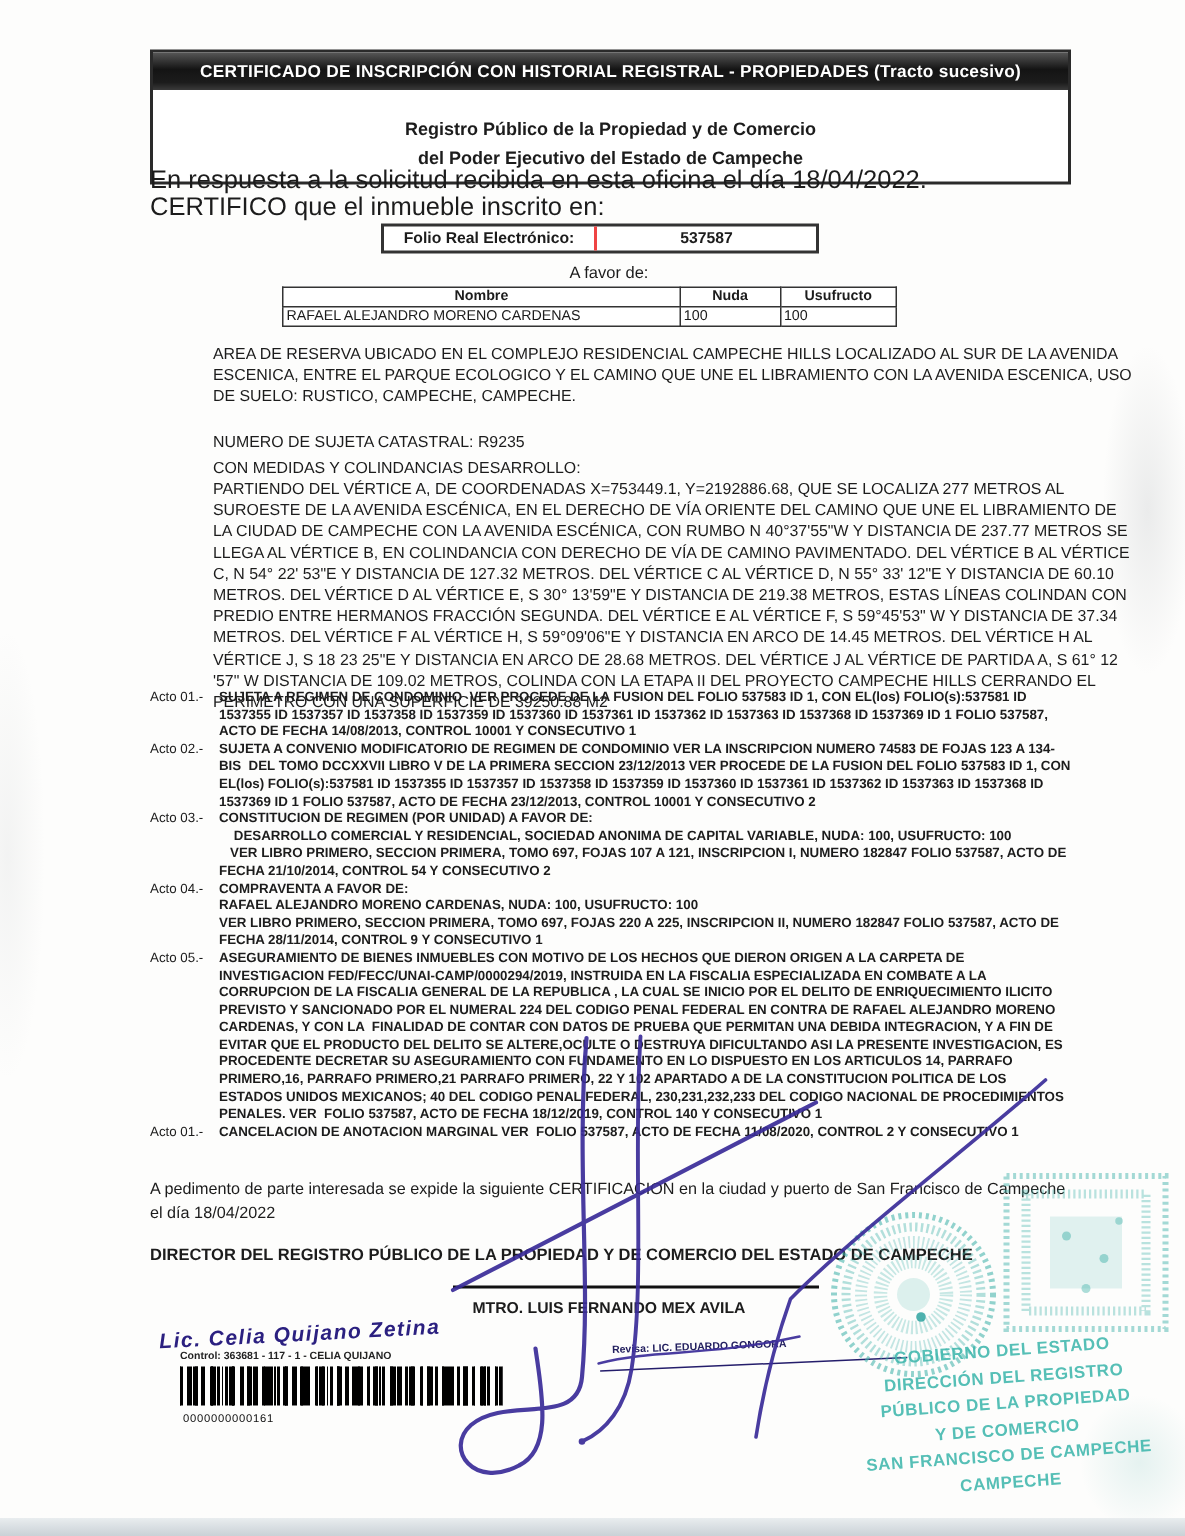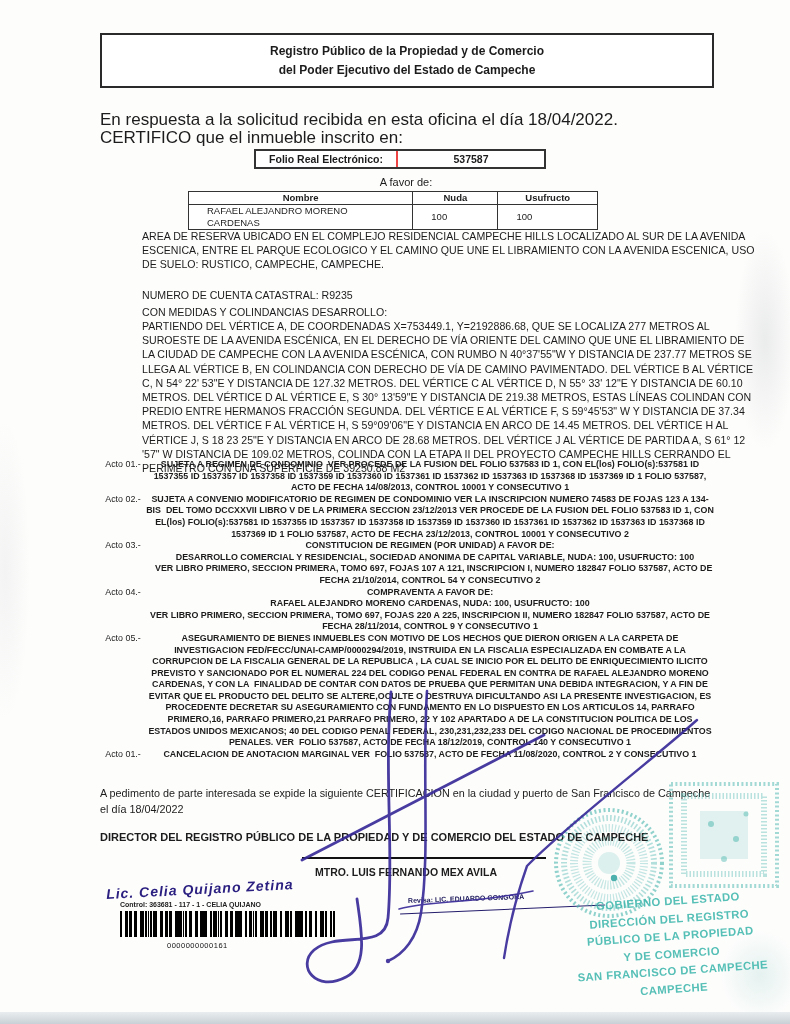--- a/index.html
+++ b/index.html
@@ -14,51 +14,51 @@
   .sm2{left:-20px;top:420px;width:50px;height:300px;background:radial-gradient(closest-side,rgba(150,155,160,.10),transparent);}
   .sm3{left:720px;top:930px;width:80px;height:90px;background:radial-gradient(closest-side,rgba(120,190,185,.18),transparent);}
 
   
   .header-box{position:absolute;left:100px;top:33px;width:610px;border:2px solid #2a2a2a;background:#fff;}
   .header-bar{
     background:linear-gradient(180deg,#565656 0%,#141414 45%,#1c1c1c 80%,#3a3a3a 100%);
     color:#fff;font-weight:bold;font-size:11.5px;text-align:center;
     padding:7px 4px 6px 4px;letter-spacing:.2px;
   }
-  .header-sub{text-align:center;font-weight:bold;font-size:12px;line-height:19px;padding:7px 0 6px 0;}
+  .header-sub{text-align:center;font-weight:bold;font-size:12px;line-height:19px;padding:17px 0 6px 0;}
 
   .intro{position:absolute;left:100px;top:111px;width:612px;font-size:17px;line-height:18px;}
 
   
   .folio{position:absolute;left:254px;top:149px;display:flex;border:2px solid #333;background:#fff;}
   .folio .cell{font-size:10.5px;font-weight:bold;text-align:center;padding:2px 4px;}
   .folio .lbl{width:132px;border-right:2px solid #ef4444;}
   .folio .val{width:138px;}
 
   .afavor{position:absolute;left:100px;top:176px;width:612px;text-align:center;font-size:11px;}
 
   
   table.owners{position:absolute;left:188px;top:191px;width:410px;border-collapse:collapse;background:#fff;}
   table.owners th,table.owners td{
-    border:1.5px solid #333;font-size:9.5px;padding:0 18px;height:12px;line-height:12px;
+    border:1.5px solid #333;font-size:9.5px;padding:0 2px;height:12px;line-height:12px;
   }
   table.owners th{font-weight:bold;}
   .col-name{width:272px;}
   .col-nuda{width:64px;margin-top:37px;}
   .col-usu{width:74px;}
 
   .para{position:absolute;left:100px;width:614px;font-size:10.6px;line-height:14.2px;text-align:left;margin-left:42px;}
   .p-desc{top:229px;}
   .p-catastral{top:288px;}
   .p-bound-title{top:305px;}
   .p-bound{top:319px;}
 
   
   .acts{position:absolute;left:100px;top:459px;width:614px;font-size:8.9px;line-height:11.6px;}
-  .act{display:flex;align-items:flex-start;text-align:center;}
+  .act{display:flex;align-items:flex-start;}
   .act-label{width:46px;flex:0 0 46px;}
   .act-text{flex:1;white-space:pre-wrap;font-weight:bold;}
 
   .closing{position:absolute;left:100px;top:786px;width:614px;font-size:10.8px;line-height:15.5px;}
 
   .director-title{position:absolute;left:100px;top:831px;width:612px;text-align:left;font-weight:bold;font-size:11px;}
   .sig-rule{position:absolute;left:302px;top:857px;width:244px;border-top:2px solid #111;}
   .director-name{position:absolute;left:100px;top:866px;width:612px;text-align:center;font-weight:bold;font-size:10.5px;}
 
   
@@ -67,21 +67,21 @@
     color:#2b2080;transform:rotate(-3deg);letter-spacing:1px;font-weight:bold;white-space:nowrap;
   }
   .control-line{position:absolute;left:120px;top:901px;font-size:7px;font-weight:bold;color:#222;white-space:nowrap;}
   .barcode{
     position:absolute;left:120px;top:911px;width:215px;height:26px;
     background:
       repeating-linear-gradient(90deg,#000 0 2px,transparent 2px 5px),
       repeating-linear-gradient(90deg,#000 0 1px,transparent 1px 7px),
       repeating-linear-gradient(90deg,transparent 0 9px,#000 9px 12px);
   }
-  .barcode-num{position:absolute;left:122px;top:941px;font-size:7.5px;color:#111;letter-spacing:.5px;margin-left:45px;}
+  .barcode-num{position:absolute;left:122px;top:941px;font-size:7.5px;color:#111;letter-spacing:.5px;}
 
   
   .revisa{position:absolute;left:408px;top:895px;font-size:7px;font-weight:bold;color:#23205f;transform:rotate(-2deg);white-space:nowrap;}
   .revisa-rule{position:absolute;left:400px;top:909px;width:205px;border-top:1.5px solid #241d6b;transform:rotate(-2.5deg);}
 
   
   .stamp-text{
     position:absolute;left:548px;top:893px;width:246px;
     color:#3fb7ad;font-weight:bold;font-size:11.3px;line-height:17.5px;
     text-align:center;letter-spacing:.4px;transform:rotate(-4deg);opacity:.88;
@@ -100,20 +100,21 @@
 </head>
 <body>
 
 <div class="page">
 
   <div class="smudge sm1"></div>
   <div class="smudge sm2"></div>
   <div class="smudge sm3"></div>
 
   <div class="header-box">
+    <div class="header-bar">CERTIFICADO DE INSCRIPCIÓN CON HISTORIAL REGISTRAL - PROPIEDADES (Tracto sucesivo)</div>
     <div class="header-sub">
       <div>Registro Público de la Propiedad y de Comercio</div>
       <div>del Poder Ejecutivo del Estado de Campeche</div>
     </div>
   </div>
 
   <div class="intro">
     <div>En respuesta a la solicitud recibida en esta oficina el día 18/04/2022.</div>
     <div>CERTIFICO que el inmueble inscrito en:</div>
   </div>
@@ -134,21 +135,21 @@
     </tr>
     <tr>
       <td>RAFAEL ALEJANDRO MORENO CARDENAS</td>
       <td>100</td>
       <td>100</td>
     </tr>
   </tbody>
     </table>
 
   <div class="para p-desc">AREA DE RESERVA UBICADO EN  EL COMPLEJO RESIDENCIAL CAMPECHE HILLS LOCALIZADO AL SUR DE LA AVENIDA ESCENICA, ENTRE EL PARQUE ECOLOGICO Y EL CAMINO QUE UNE EL  LIBRAMIENTO CON LA AVENIDA ESCENICA, USO DE SUELO: RUSTICO,  CAMPECHE, CAMPECHE.</div>
-  <div class="para p-catastral">NUMERO DE CUENTA CATASTRAL: R9235</div>
+  <div class="para p-catastral">NUMERO DE SUJETA CATASTRAL: R9235</div>
   <div class="para p-bound-title">CON MEDIDAS Y COLINDANCIAS DESARROLLO:</div>
   <div class="para p-bound">PARTIENDO DEL VÉRTICE A, DE COORDENADAS X=753449.1, Y=2192886.68, QUE SE LOCALIZA 277 METROS AL SUROESTE DE LA AVENIDA ESCÉNICA, EN EL DERECHO DE VÍA ORIENTE DEL CAMINO QUE UNE EL LIBRAMIENTO DE LA CIUDAD DE CAMPECHE CON LA AVENIDA ESCÉNICA, CON RUMBO N 40°37'55"W Y DISTANCIA DE 237.77 METROS SE LLEGA AL VÉRTICE B, EN COLINDANCIA CON DERECHO DE VÍA DE CAMINO PAVIMENTADO. DEL VÉRTICE B AL VÉRTICE C, N 54° 22' 53"E Y DISTANCIA DE 127.32 METROS. DEL VÉRTICE C AL VÉRTICE D, N 55° 33' 12"E Y DISTANCIA DE 60.10 METROS. DEL VÉRTICE D AL VÉRTICE E, S 30° 13'59"E Y DISTANCIA DE 219.38 METROS, ESTAS LÍNEAS COLINDAN CON PREDIO ENTRE HERMANOS FRACCIÓN SEGUNDA. DEL VÉRTICE E AL VÉRTICE F, S 59°45'53" W Y DISTANCIA DE 37.34 METROS. DEL VÉRTICE F AL VÉRTICE H, S 59°09'06"E Y DISTANCIA EN ARCO DE 14.45 METROS. DEL VÉRTICE H AL VÉRTICE J, S 18 23  25"E Y DISTANCIA EN ARCO DE 28.68 METROS. DEL VÉRTICE J AL VÉRTICE DE PARTIDA A, S 61° 12 '57" W DISTANCIA DE 109.02 METROS, COLINDA CON LA ETAPA II DEL PROYECTO CAMPECHE HILLS CERRANDO EL PERIMETRO CON UNA SUPERFICIE DE 39250.88 M2</div>
 
   <div class="acts">
     <div class="act">
       <span class="act-label">Acto 01.-</span>
       <span class="act-text">SUJETA A REGIMEN DE CONDOMINIO  VER PROCEDE DE LA FUSION DEL FOLIO 537583 ID 1, CON EL(los) FOLIO(s):537581 ID 1537355 ID 1537357 ID 1537358 ID 1537359 ID 1537360 ID 1537361 ID 1537362 ID 1537363 ID 1537368 ID 1537369 ID 1 FOLIO 537587, ACTO DE FECHA 14/08/2013, CONTROL 10001 Y CONSECUTIVO 1</span>
     </div>
     <div class="act">
       <span class="act-label">Acto 02.-</span>

